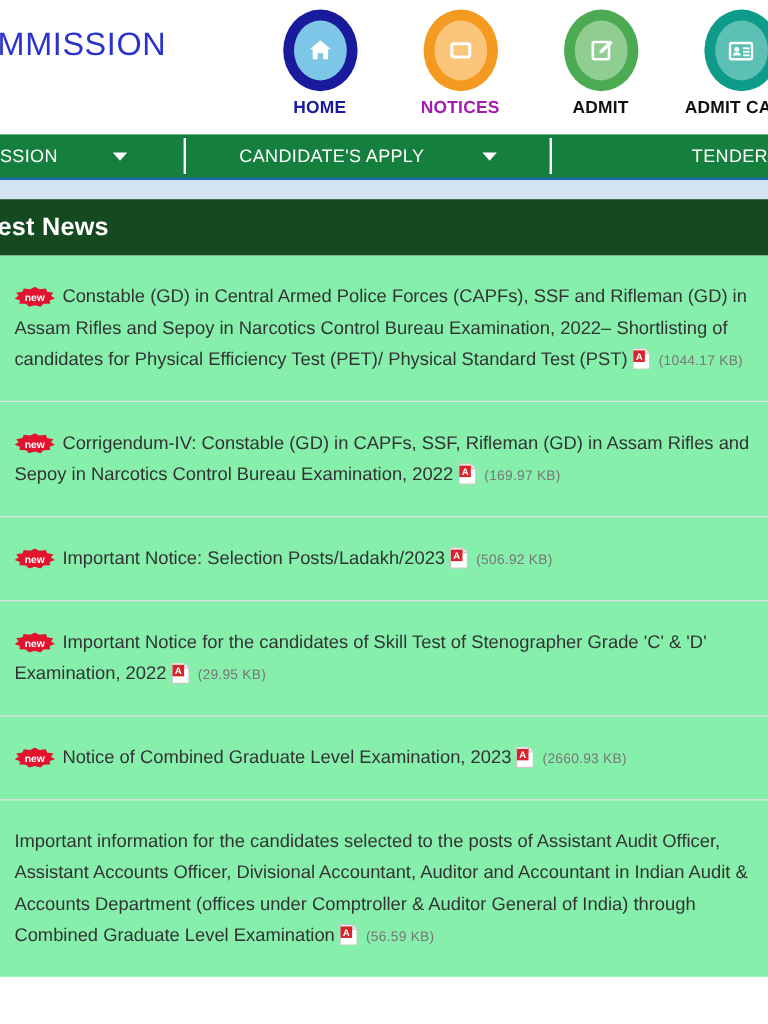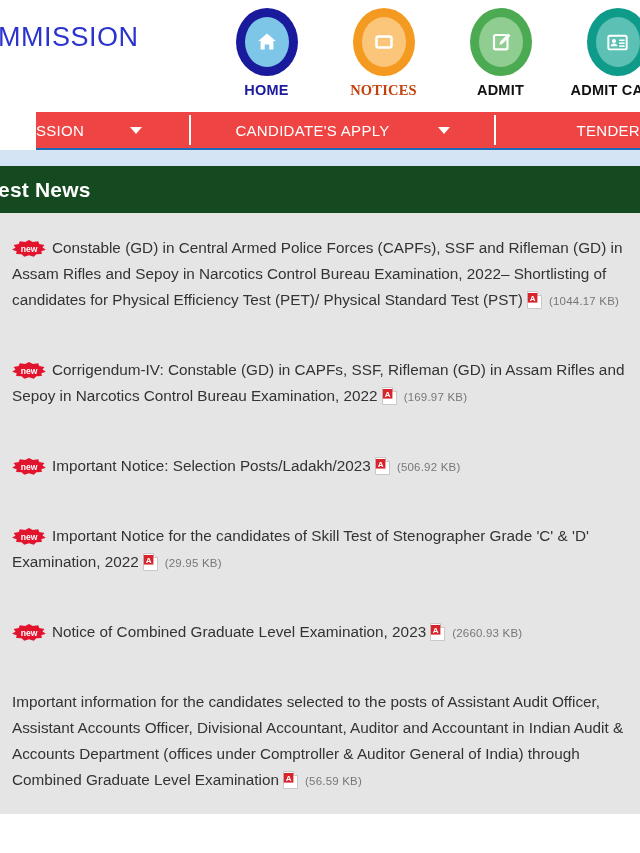--- a/index.html
+++ b/index.html
@@ -61,26 +61,25 @@
     font-weight: bold;
     letter-spacing: 0.2px;
     white-space: nowrap;
   }
   .glyph { display:block; }
 
   
   .navbar {
     position: relative;
     height: 38px;
-    background: #ef4444;
+    background: #15803d;
     border-bottom: 2px solid #1f6ab5;
     display: flex;
     align-items: center;
     color: #ffffff;
-    margin-left: 36px;
   }
   .navitem {
     height: 38px;
     display: flex;
     align-items: center;
     font-size: 15px;
     letter-spacing: 0.3px;
     white-space: nowrap;
     cursor: pointer;
     color: #ffffff;
@@ -112,21 +111,21 @@
     color: #ffffff;
   }
   .news-banner .title {
     font-size: 21px;
     font-weight: bold;
     letter-spacing: 0.2px;
     margin-left: -2px;
   }
 
   
-  .news-list { padding: 0; background: #e5e5e5; }
+  .news-list { padding: 0; background: #86efac; }
   .news-item {
     position: relative;
     padding: 22px 12px 20px 12px;
     border-bottom: 1px solid #e3e3e3;
   }
   .news-item:last-child { border-bottom: none; }
   .news-text {
     font-size: 15.3px;
     line-height: 26px;
     color: #333333;
@@ -187,21 +186,21 @@
       <div class="qlink">
         <div class="qcircle" style="background:#f59a20;">
           <div class="inner" style="background:#fbc57a;">
             <span>
               <svg class="glyph" width="24" height="24" viewBox="0 0 24 24">
                 <rect x="4.5" y="6.5" width="15" height="11" rx="2" ry="2" fill="none" stroke="#ffffff" stroke-width="2.6"></rect>
               </svg>
             </span>
           </div>
         </div>
-        <div class="qlabel" style="color:#c2410c;font-family:Liberation Serif, serif;">NOTICES</div>
+        <div class="qlabel" style="color:#a21caf;">NOTICES</div>
       </div>
 
       <div class="qlink">
         <div class="qcircle" style="background:#4cab52;">
           <div class="inner" style="background:#8fcd91;">
             <span>
               <svg class="glyph" width="24" height="24" viewBox="0 0 24 24">
                 <path d="M18.5 6.2v11.6a1.6 1.6 0 0 1-1.6 1.6H6.6A1.6 1.6 0 0 1 5 17.8V6.6A1.6 1.6 0 0 1 6.6 5h10.3" fill="none" stroke="#ffffff" stroke-width="2.2" stroke-linecap="round"></path>
                 <path d="M19.3 3.6 11.3 11.6l-.9 3.1 3.1-.9 8-8z" fill="#ffffff"></path>
               </svg>

